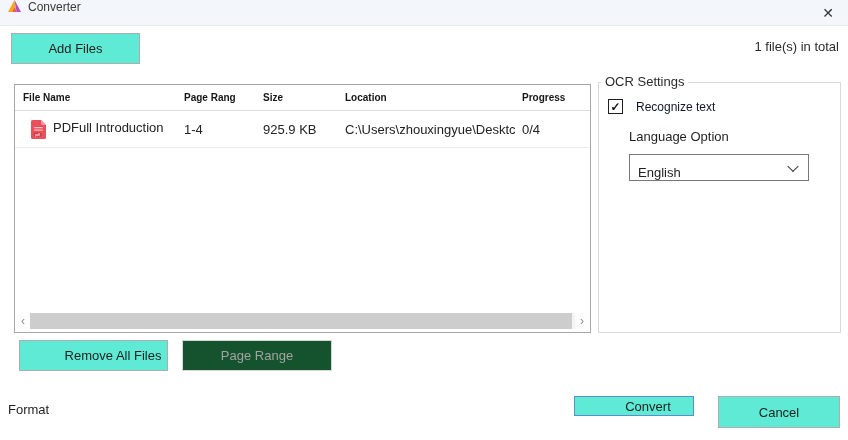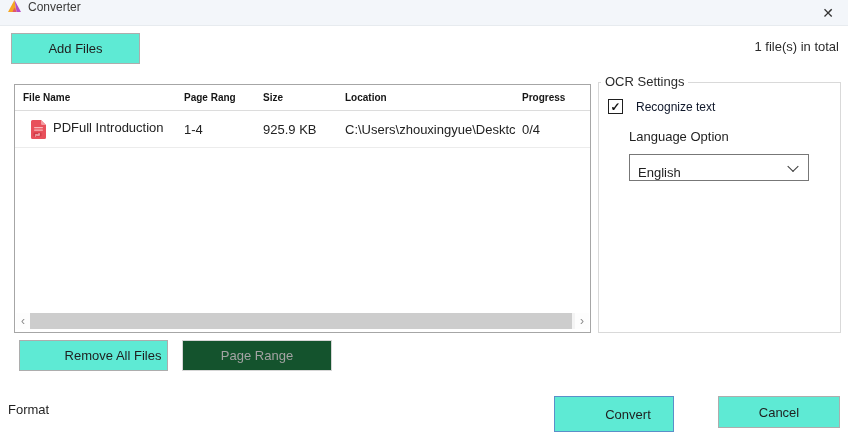--- a/index.html
+++ b/index.html
@@ -89,21 +89,21 @@
     transform: translateY(-70%) rotate(45deg);
   }
   
   .remove-all { position: absolute; left: 19px; top: 340px; width: 149px; height: 31px; padding-left: 39px; }
   .page-range {
     position: absolute; left: 182px; top: 340px; width: 150px; height: 31px;
     background: #14532d; border-color: #d6d6d6; color: #a3a3a3; cursor: default;
   }
   .format-label { position: absolute; left: 8px; top: 402px; font-size: 13px; color: #1f1f1f; }
   .format-select { left: 57px; top: 396px; width: 250px; height: 26px; border-color: #8a8a8a; }
-  .convert { position: absolute; left: 554px; top: 396px; width: 120px; height: 36px; border-color: #5b8fc9; padding-left: 28px; }
+  .convert { position: absolute; left: 574px; top: 396px; width: 120px; height: 20px; border-color: #5b8fc9; padding-left: 28px; }
   .cancel  { position: absolute; left: 718px; top: 396px; width: 122px; height: 32px; }
 </style>
 </head>
 <body>
 
 <div class="window">
 
   <div class="titlebar">
     <svg class="logo" viewBox="0 0 13 13">
       <polygon points="0,12 6.5,0 8.5,12" fill="#f5a623"></polygon>

